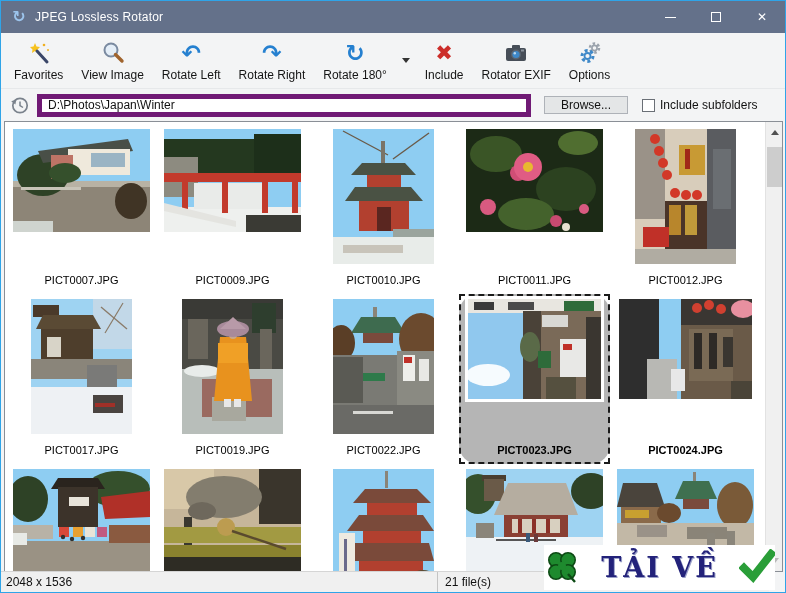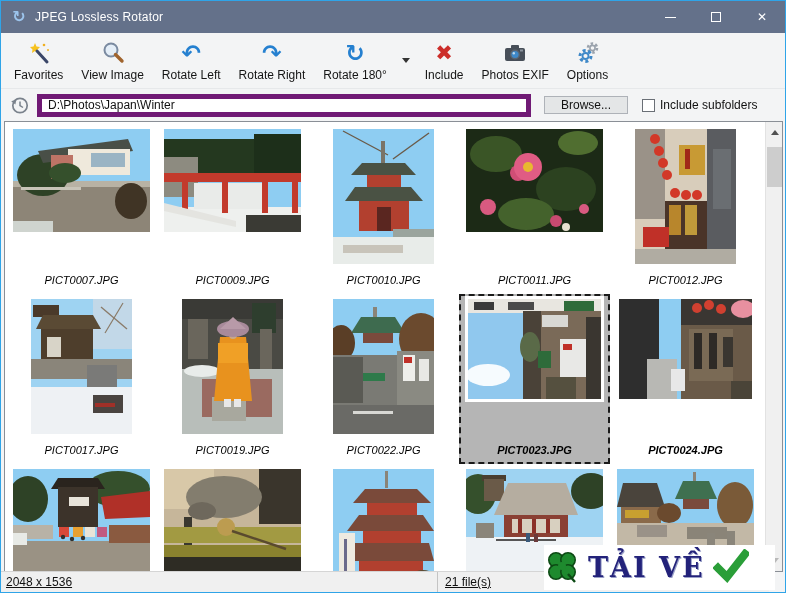--- a/index.html
+++ b/index.html
@@ -26,48 +26,48 @@
   .caret-btn{width:16px;height:34px;display:flex;align-items:center;justify-content:center;margin:0 2px;}
   .caret{width:0;height:0;border-left:4px solid transparent;border-right:4px solid transparent;border-top:5px solid #333;}
   
   .addr-row{height:32px;display:flex;align-items:center;background:#f3f4f5;padding:0 8px;}
   .hist{width:21px;height:21px;margin-right:7px;}
   .addr-input{width:494px;height:23px;border:5px solid #701a75;background:#fff;font-size:12px;padding:0 6px;font-family:"Liberation Sans",sans-serif;color:#111;}
   .browse{width:84px;height:18px;margin-left:13px;background:#e4e6e7;border:1px solid #aeb2b8;font-size:12px;font-family:"Liberation Sans",sans-serif;color:#111;}
   .chkwrap{display:flex;align-items:flex-end;margin-left:14px;gap:5px;font-size:12px;color:#111;}
   .chk{width:13px;height:13px;border:1px solid #6a6f76;background:#fff;}
   
-  .panel{position:absolute;left:3px;top:120px;width:779px;height:451px;background:#fff;border:1px solid #8a8f96;overflow:hidden;font-style:italic;}
+  .panel{position:absolute;left:3px;top:120px;width:779px;height:451px;background:#fff;border:1px solid #8a8f96;overflow:hidden;}
   .grid{position:absolute;left:1px;top:2px;width:757px;display:grid;grid-template-columns:repeat(5,151px);grid-auto-rows:170px;}
   .cell{position:relative;display:flex;flex-direction:column;align-items:center;}
   .thumbwrap{height:149px;width:100%;display:flex;align-items:flex-start;justify-content:center;padding-top:5px;}
   .fname{font-size:11px;color:#000;height:15px;line-height:15px;}
   .cell.bold .fname{font-weight:bold;}
-  .cell.selected{background:#b5b5b5;}
+  .cell.selected{background:#b5b5b5;border-radius:19px;}
   .cell.selected::before{content:"";position:absolute;inset:0;border:2px dashed #1a1a1a;pointer-events:none;}
   .cell.selected .thumbwrap svg{box-shadow:0 0 0 3px #fff;}
   .ph{display:block;}
   
   .scrollbar{position:absolute;top:0;right:0;width:17px;height:100%;background:#f0f0f0;border-left:1px solid #e2e2e2;}
   .sb-up,.sb-down{position:absolute;left:0;width:17px;height:17px;display:flex;align-items:center;justify-content:center;}
   .sb-up{top:2px;} .sb-down{bottom:2px;}
   .tri-up{width:0;height:0;border-left:4px solid transparent;border-right:4px solid transparent;border-bottom:5px solid #505050;}
   .tri-down{width:0;height:0;border-left:4px solid transparent;border-right:4px solid transparent;border-top:5px solid #b8b8b8;}
   .sb-thumb{position:absolute;left:1px;top:25px;width:15px;height:40px;background:#cdcdcd;}
   
-  .statusbar{position:absolute;left:0;right:16px;bottom:0;height:21px;background:#f0f0f0;border-top:1px solid #d5d5d5;display:flex;align-items:center;font-size:12px;color:#111;text-decoration:underline;}
+  .statusbar{position:absolute;left:0;right:16px;bottom:0;height:21px;background:#f0f0f0;border-top:1px solid #d5d5d5;display:flex;align-items:center;font-size:12px;color:#111;}
   .st-left{width:437px;padding-left:5px;border-right:1px solid #c4c4c4;height:100%;display:flex;align-items:center;}
   .st-right{padding-left:7px;flex:1;height:100%;display:flex;align-items:center;}
   .grip{position:absolute;right:2px;bottom:2px;width:12px;height:12px;
     background:
       radial-gradient(circle at 10px 10px,#9a9a9a 1.2px,transparent 1.4px),
       radial-gradient(circle at 10px 5px,#9a9a9a 1.2px,transparent 1.4px),
       radial-gradient(circle at 5px 10px,#9a9a9a 1.2px,transparent 1.4px);}
   
-  .watermark{position:absolute;left:543px;top:544px;width:231px;height:45px;background:#fff;display:flex;align-items:center;justify-content:flex-start;gap:8px;z-index:6;}
+  .watermark{position:absolute;left:543px;top:544px;width:231px;height:45px;background:#fff;display:flex;align-items:center;justify-content:space-between;gap:8px;z-index:6;}
   .wm-text{font-family:"DejaVu Serif","Liberation Serif",serif;font-weight:bold;font-size:27px;color:#23227a;letter-spacing:2px;text-shadow:1px 1px 0 #9aa0c8;}
 </style>
 </head>
 <body>
 
 <div class="window">
 
   <div class="titlebar">
     <span class="app-icon">↻</span>
     <span class="title">JPEG Lossless Rotator</span>
@@ -126,21 +126,21 @@
       <span class="ic">
         <svg width="24" height="24" viewBox="0 0 24 24">
             <rect x="2" y="7" width="20" height="13" rx="2" fill="#474e58"></rect>
             <rect x="8" y="4" width="8" height="4" rx="1" fill="#474e58"></rect>
             <circle cx="12" cy="13.5" r="5" fill="#5a6470"></circle>
             <circle cx="12" cy="13.5" r="3.6" fill="#3e88c8"></circle>
             <circle cx="10.8" cy="12.2" r="1.2" fill="#bcd8ee"></circle>
             <rect x="17" y="8.5" width="3" height="2" fill="#8a929c"></rect>
           </svg>
       </span>
-      <span>Photos EXIF</span>
+      <span>Rotator EXIF</span>
     </div>
     <div class="tbtn">
       <span class="ic">
         <svg width="24" height="24" viewBox="0 0 24 24">
             <circle cx="16.5" cy="7" r="4.5" fill="none" stroke="#9aa2ac" stroke-width="2.6" stroke-dasharray="2.5 2.2"></circle>
             <circle cx="16.5" cy="7" r="2.6" fill="none" stroke="#9aa2ac" stroke-width="1.6"></circle>
             <circle cx="9.5" cy="15" r="5.5" fill="none" stroke="#3e88c8" stroke-width="3" stroke-dasharray="3 2.6"></circle>
             <circle cx="9.5" cy="15" r="3" fill="none" stroke="#3e88c8" stroke-width="1.8"></circle>
           </svg>
       </span>

